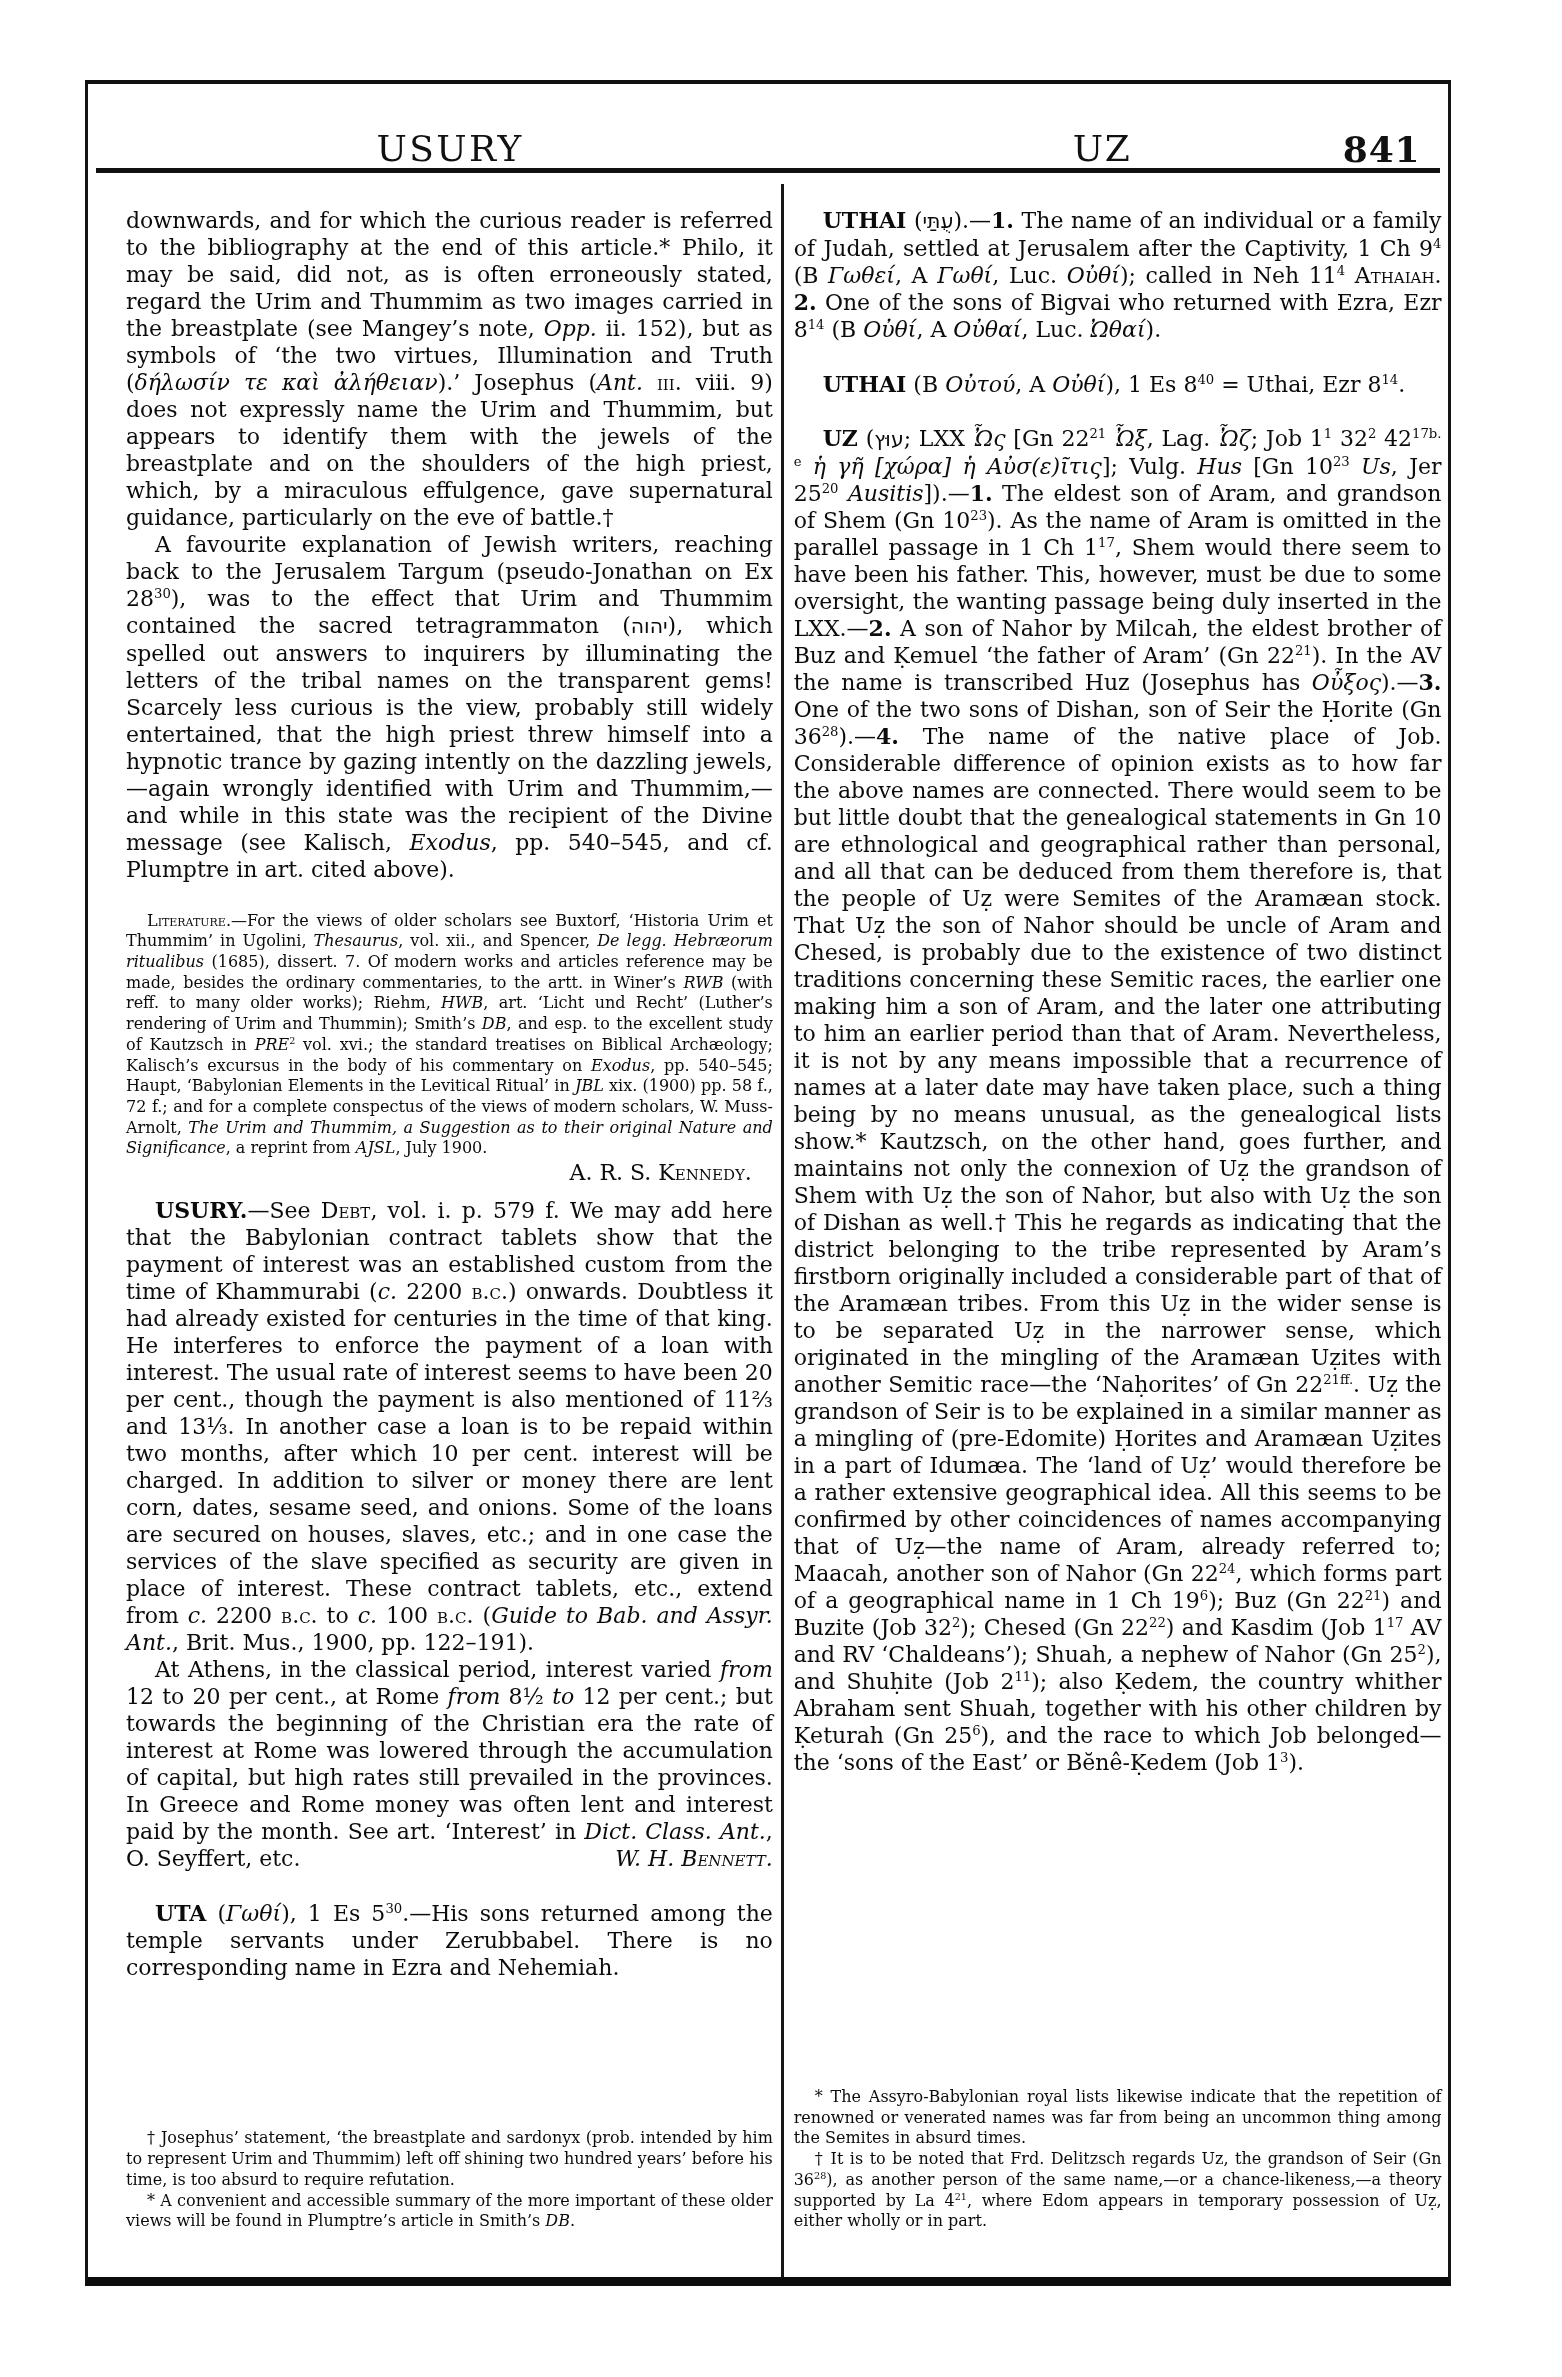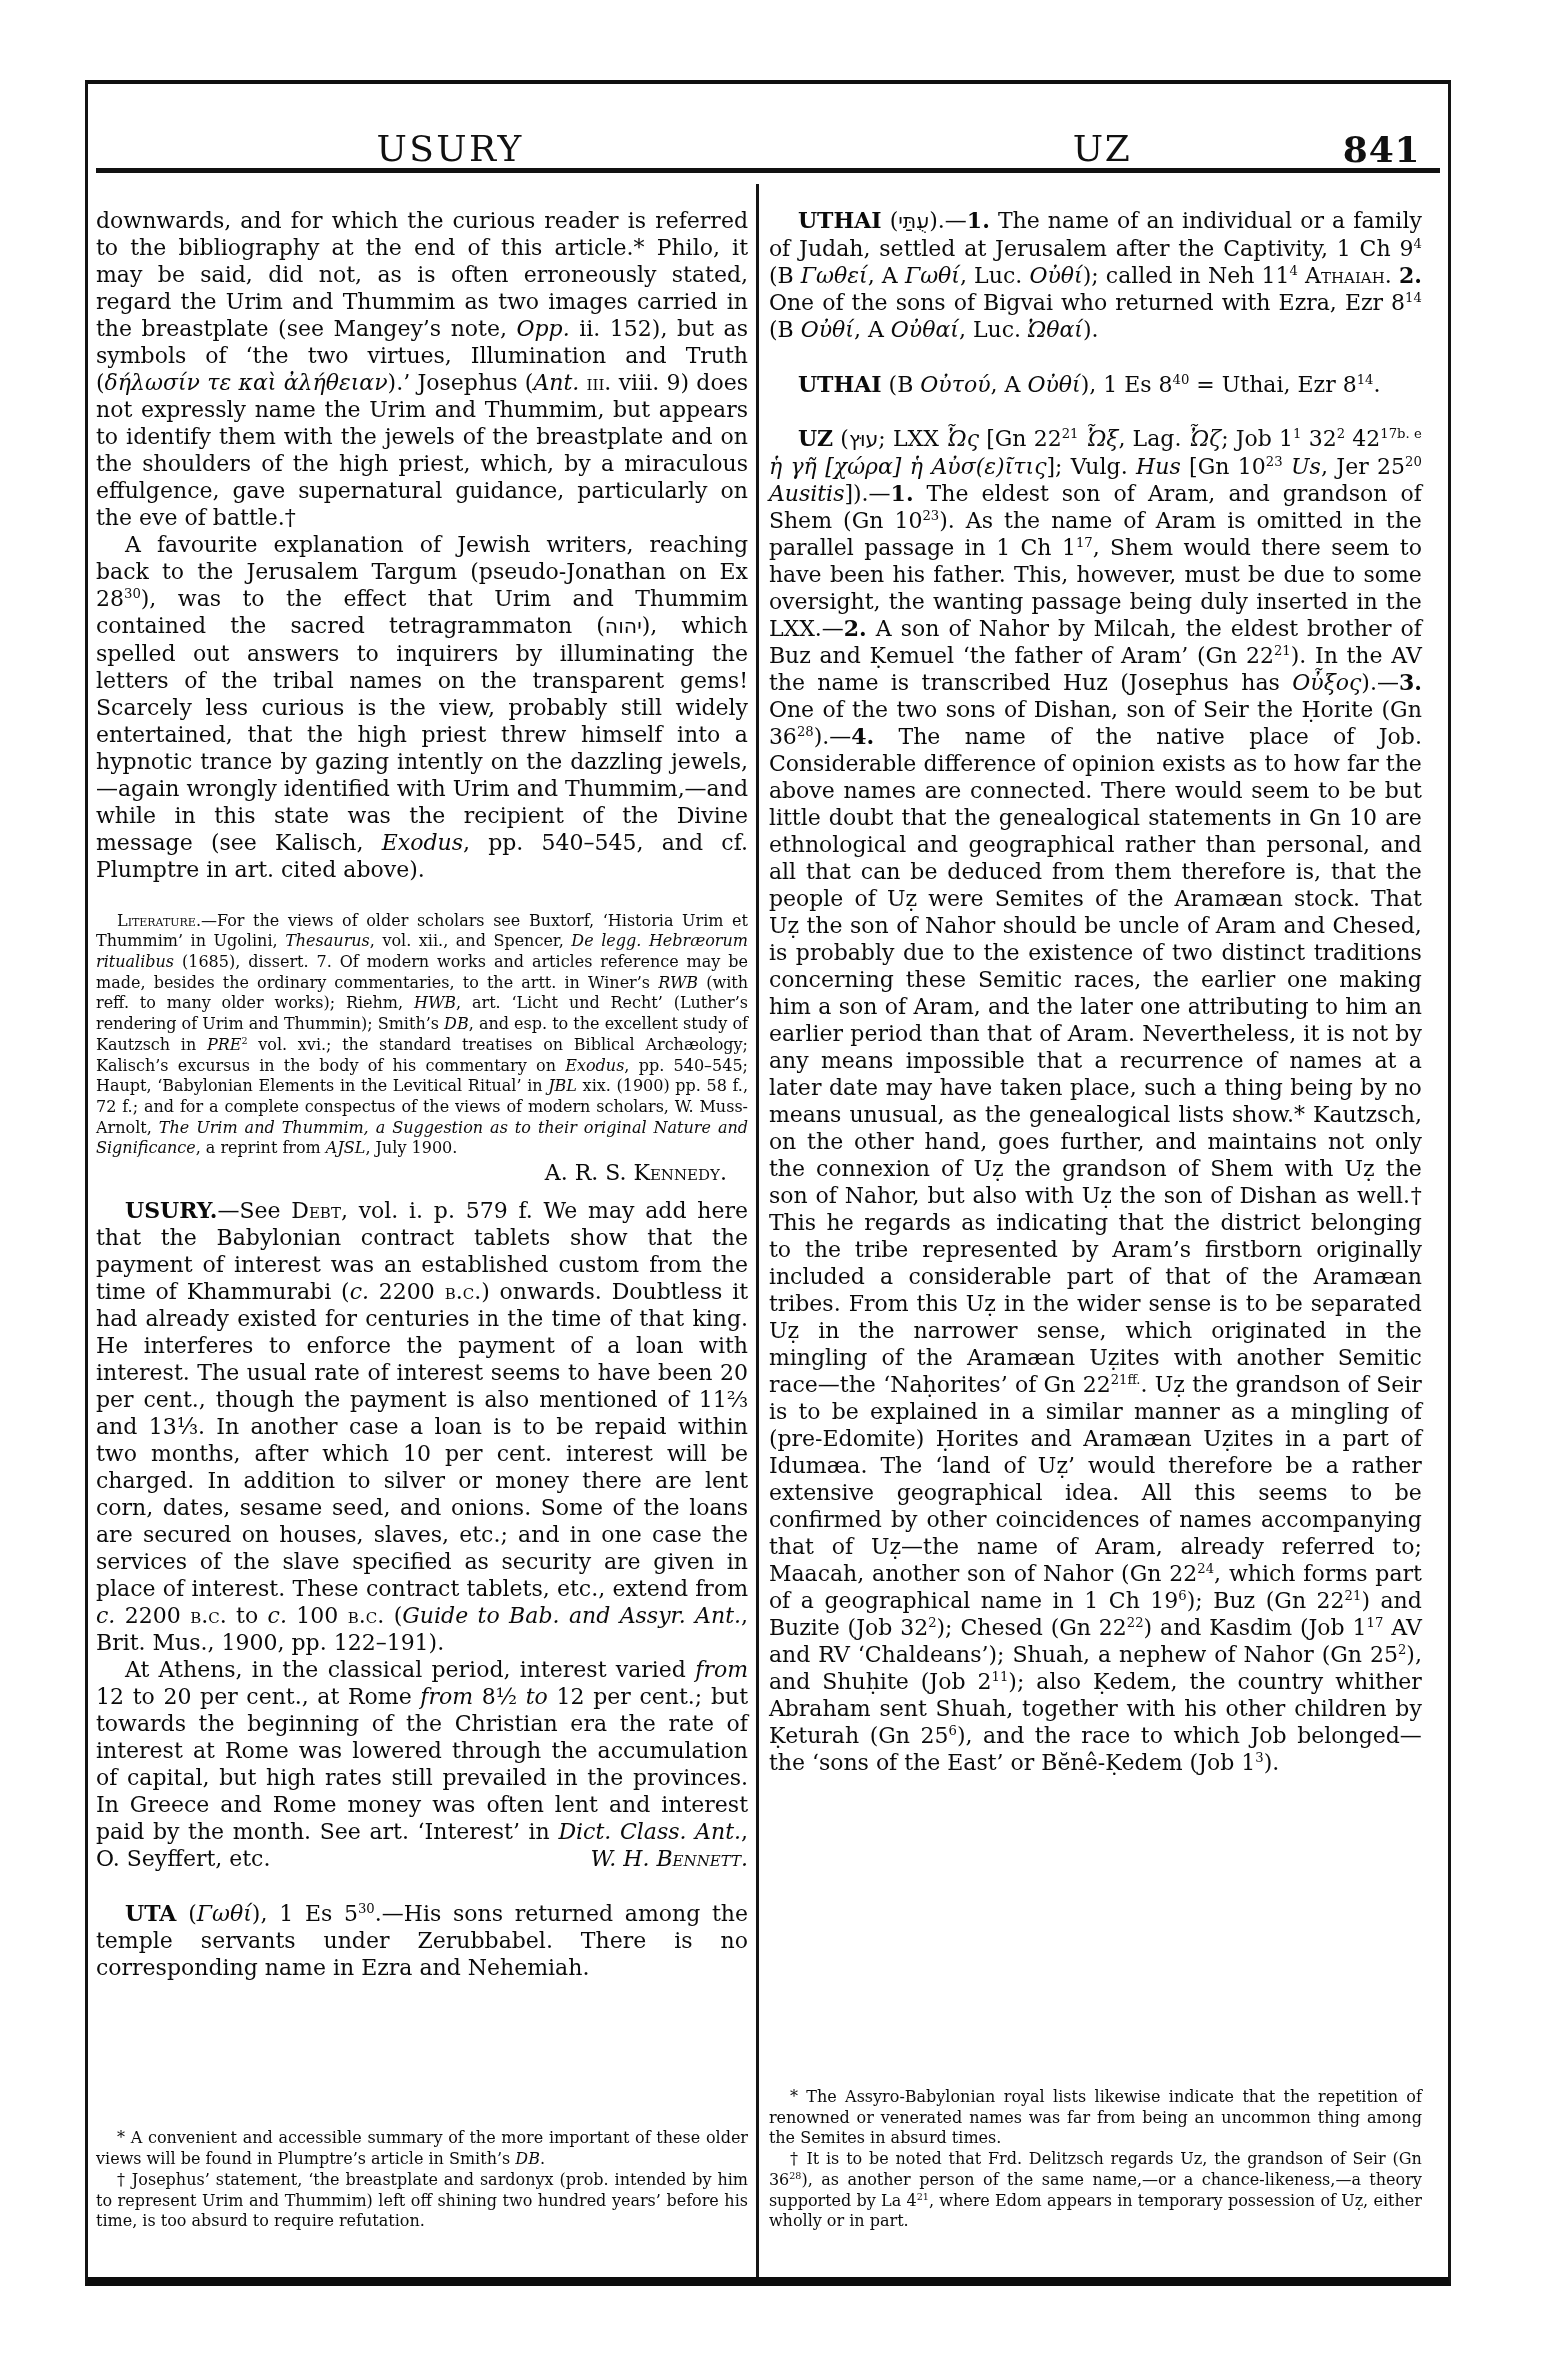--- a/index.html
+++ b/index.html
@@ -34,21 +34,21 @@
   .columns {
     position:absolute; left:0; right:0; top:100px; bottom:0;
     display:flex; overflow:hidden;
   }
   .col {
     display:flex; flex-direction:column;
     text-align:justify;
     padding-top:23px; padding-bottom:45px;
     box-sizing:border-box;
   }
-  .col.left  { margin-left:8px; width:652px; }
+  .col.left  { margin-left:38px; width:652px; }
   .col.right { width:653px; margin-right:6.5px; }
   .divider { width:3.2px; background:#161616; margin-left:8px; margin-right:9.7px; }
   .main-flow { }
   .footnotes { margin-top:auto; padding-top:14.6px; }
   p { margin:0; font-size:22px; line-height:27px; }
   p.small { font-size:16px; line-height:20.7px; }
   p.indent { text-indent:29px; }
   p.small.indent { text-indent:21px; }
   p.gap-md { margin-top:27.6px; }
   p.gap-sm { margin-top:11.3px; }
@@ -75,22 +75,22 @@
       <div class="main-flow">
           <p class="">downwards, and for which the curious reader is referred to the bibliography at the end of this article.*  Philo, it may be said, did not, as is often erroneously stated, regard the Urim and Thummim as two images carried in the breastplate (see Mangey’s note, <span class="run-i">Opp.</span> ii. 152), but as symbols of ‘the two virtues, Illumination and Truth (<span class="run-i">δήλωσίν τε καὶ ἀλήθειαν</span>).’  Josephus (<span class="run-i">Ant.</span> <span class="run-sc">iii.</span> viii. 9) does not expressly name the Urim and Thummim, but appears to identify them with the jewels of the breastplate and on the shoulders of the high priest, which, by a miraculous effulgence, gave supernatural guidance, particularly on the eve of battle.†</p>
           <p class="indent">A favourite explanation of Jewish writers, reaching back to the Jerusalem Targum (pseudo-Jonathan on Ex 28<span class="run-sup">30</span>), was to the effect that Urim and Thummim contained the sacred tetragrammaton (<span class="run-he">יהוה</span>), which spelled out answers to inquirers by illuminating the letters of the tribal names on the transparent gems!  Scarcely less curious is the view, probably still widely entertained, that the high priest threw himself into a hypnotic trance by gazing intently on the dazzling jewels,—again wrongly identified with Urim and Thummim,—and while in this state was the recipient of the Divine message (see Kalisch, <span class="run-i">Exodus</span>, pp. 540–545, and cf. Plumptre in art. cited above).</p>
           <p class="small indent gap-md"><span class="run-sc">Literature.</span>—For the views of older scholars see Buxtorf, ‘Historia Urim et Thummim’ in Ugolini, <span class="run-i">Thesaurus</span>, vol. xii., and Spencer, <span class="run-i">De legg. Hebræorum ritualibus</span> (1685), dissert. 7.  Of modern works and articles reference may be made, besides the ordinary commentaries, to the artt. in Winer’s <span class="run-i">RWB</span> (with reff. to many older works); Riehm, <span class="run-i">HWB</span>, art. ‘Licht und Recht’ (Luther’s rendering of Urim and Thummin); Smith’s <span class="run-i">DB</span>, and esp. to the excellent study of Kautzsch in <span class="run-i">PRE</span><span class="run-sup">2</span> vol. xvi.; the standard treatises on Biblical Archæology; Kalisch’s excursus in the body of his commentary on <span class="run-i">Exodus</span>, pp. 540–545; Haupt, ‘Babylonian Elements in the Levitical Ritual’ in <span class="run-i">JBL</span> xix. (1900) pp. 58 f., 72 f.; and for a complete conspectus of the views of modern scholars, W. Muss-Arnolt, <span class="run-i">The Urim and Thummim, a Suggestion as to their original Nature and Significance</span>, a reprint from <span class="run-i">AJSL</span>, July 1900.</p>
           <p class="align-right"><span class="run-sc">A. R. S. Kennedy.</span></p>
           <p class="indent gap-sm"><span class="run-b">USURY.</span>—See <span class="run-sc">Debt</span>, vol. i. p. 579 f.  We may add here that the Babylonian contract tablets show that the payment of interest was an established custom from the time of Khammurabi (<span class="run-i">c.</span> 2200 <span class="run-sc">b.c.</span>) onwards.  Doubtless it had already existed for centuries in the time of that king.  He interferes to enforce the payment of a loan with interest.  The usual rate of interest seems to have been 20 per cent., though the payment is also mentioned of 11⅔ and 13⅓.  In another case a loan is to be repaid within two months, after which 10 per cent. interest will be charged.  In addition to silver or money there are lent corn, dates, sesame seed, and onions.  Some of the loans are secured on houses, slaves, etc.; and in one case the services of the slave specified as security are given in place of interest.  These contract tablets, etc., extend from <span class="run-i">c.</span> 2200 <span class="run-sc">b.c.</span> to <span class="run-i">c.</span> 100 <span class="run-sc">b.c.</span> (<span class="run-i">Guide to Bab. and Assyr. Ant.</span>, Brit. Mus., 1900, pp. 122–191).</p>
           <p class="indent">At Athens, in the classical period, interest varied <span class="run-i">from</span> 12 to 20 per cent., at Rome <span class="run-i">from</span> 8½ <span class="run-i">to</span> 12 per cent.; but towards the beginning of the Christian era the rate of interest at Rome was lowered through the accumulation of capital, but high rates still prevailed in the provinces.  In Greece and Rome money was often lent and interest paid by the month.  See art. ‘Interest’ in <span class="run-i">Dict. Class. Ant.</span>, O. Seyffert, etc.<span class="run-frsc">W. H. Bennett.</span></p>
           <p class="indent gap-md"><span class="run-b">UTA</span> (<span class="run-i">Γωθί</span>), 1 Es 5<span class="run-sup">30</span>.—His sons returned among the temple servants under Zerubbabel.  There is no corresponding name in Ezra and Nehemiah.</p>
         </div>
       <div class="footnotes">
+          <p class="small indent">† Josephus’ statement, ‘the breastplate and sardonyx (prob. intended by him to represent Urim and Thummim) left off shining two hundred years’ before his time, is too absurd to require refutation.</p>
           <p class="small indent">* A convenient and accessible summary of the more important of these older views will be found in Plumptre’s article in Smith’s <span class="run-i">DB</span>.</p>
-          <p class="small indent">† Josephus’ statement, ‘the breastplate and sardonyx (prob. intended by him to represent Urim and Thummim) left off shining two hundred years’ before his time, is too absurd to require refutation.</p>
         </div>
     </div>
     <div class="divider"></div>
     <div class="col right">
       <div class="main-flow">
           <p class="indent"><span class="run-b">UTHAI</span> (<span class="run-he">עֻתַּי</span>).—<span class="run-b">1.</span> The name of an individual or a family of Judah, settled at Jerusalem after the Captivity, 1 Ch 9<span class="run-sup">4</span> (B <span class="run-i">Γωθεί</span>, A <span class="run-i">Γωθί</span>, Luc. <span class="run-i">Οὐθί</span>); called in Neh 11<span class="run-sup">4</span> <span class="run-sc">Athaiah</span>.  <span class="run-b">2.</span> One of the sons of Bigvai who returned with Ezra, Ezr 8<span class="run-sup">14</span> (B <span class="run-i">Οὐθί</span>, A <span class="run-i">Οὐθαί</span>, Luc. <span class="run-i">Ὠθαί</span>).</p>
           <p class="indent gap-md"><span class="run-b">UTHAI</span> (B <span class="run-i">Οὐτού</span>, A <span class="run-i">Οὐθί</span>), 1 Es 8<span class="run-sup">40</span> = Uthai, Ezr 8<span class="run-sup">14</span>.</p>
           <p class="indent gap-md"><span class="run-b">UZ</span> (<span class="run-he">עוּץ</span>; LXX <span class="run-i">Ὦς</span> [Gn 22<span class="run-sup">21</span> <span class="run-i">Ὦξ</span>, Lag. <span class="run-i">Ὦζ</span>; Job 1<span class="run-sup">1</span> 32<span class="run-sup">2</span> 42<span class="run-sup">17b. e</span> <span class="run-i">ἡ γῆ [χώρα] ἡ Αὐσ(ε)ῖτις</span>]; Vulg. <span class="run-i">Hus</span> [Gn 10<span class="run-sup">23</span> <span class="run-i">Us</span>, Jer 25<span class="run-sup">20</span> <span class="run-i">Ausitis</span>]).—<span class="run-b">1.</span> The eldest son of Aram, and grandson of Shem (Gn 10<span class="run-sup">23</span>).  As the name of Aram is omitted in the parallel passage in 1 Ch 1<span class="run-sup">17</span>, Shem would there seem to have been his father.  This, however, must be due to some oversight, the wanting passage being duly inserted in the LXX.—<span class="run-b">2.</span> A son of Nahor by Milcah, the eldest brother of Buz and Ḳemuel ‘the father of Aram’ (Gn 22<span class="run-sup">21</span>).  In the AV the name is transcribed Huz (Josephus has <span class="run-i">Οὖξος</span>).—<span class="run-b">3.</span> One of the two sons of Dishan, son of Seir the Ḥorite (Gn 36<span class="run-sup">28</span>).—<span class="run-b">4.</span> The name of the native place of Job.  Considerable difference of opinion exists as to how far the above names are connected.  There would seem to be but little doubt that the genealogical statements in Gn 10 are ethnological and geographical rather than personal, and all that can be deduced from them therefore is, that the people of Uẓ were Semites of the Aramæan stock.  That Uẓ the son of Nahor should be uncle of Aram and Chesed, is probably due to the existence of two distinct traditions concerning these Semitic races, the earlier one making him a son of Aram, and the later one attributing to him an earlier period than that of Aram.  Nevertheless, it is not by any means impossible that a recurrence of names at a later date may have taken place, such a thing being by no means unusual, as the genealogical lists show.*  Kautzsch, on the other hand, goes further, and maintains not only the connexion of Uẓ the grandson of Shem with Uẓ the son of Nahor, but also with Uẓ the son of Dishan as well.†  This he regards as indicating that the district belonging to the tribe represented by Aram’s firstborn originally included a considerable part of that of the Aramæan tribes.  From this Uẓ in the wider sense is to be separated Uẓ in the narrower sense, which originated in the mingling of the Aramæan Uẓites with another Semitic race—the ‘Naḥorites’ of Gn 22<span class="run-sup">21ff.</span>.  Uẓ the grandson of Seir is to be explained in a similar manner as a mingling of (pre-Edomite) Ḥorites and Aramæan Uẓites in a part of Idumæa.  The ‘land of Uẓ’ would therefore be a rather extensive geographical idea.  All this seems to be confirmed by other coincidences of names accompanying that of Uẓ—the name of Aram, already referred to; Maacah, another son of Nahor (Gn 22<span class="run-sup">24</span>, which forms part of a geographical name in 1 Ch 19<span class="run-sup">6</span>); Buz (Gn 22<span class="run-sup">21</span>) and Buzite (Job 32<span class="run-sup">2</span>); Chesed (Gn 22<span class="run-sup">22</span>) and Kasdim (Job 1<span class="run-sup">17</span> AV and RV ‘Chaldeans’); Shuah, a nephew of Nahor (Gn 25<span class="run-sup">2</span>), and Shuḥite (Job 2<span class="run-sup">11</span>); also Ḳedem, the country whither Abraham sent Shuah, together with his other children by Ḳeturah (Gn 25<span class="run-sup">6</span>), and the race to which Job belonged—the ‘sons of the East’ or Bĕnê-Ḳedem (Job 1<span class="run-sup">3</span>).</p>
         </div>
       <div class="footnotes">

